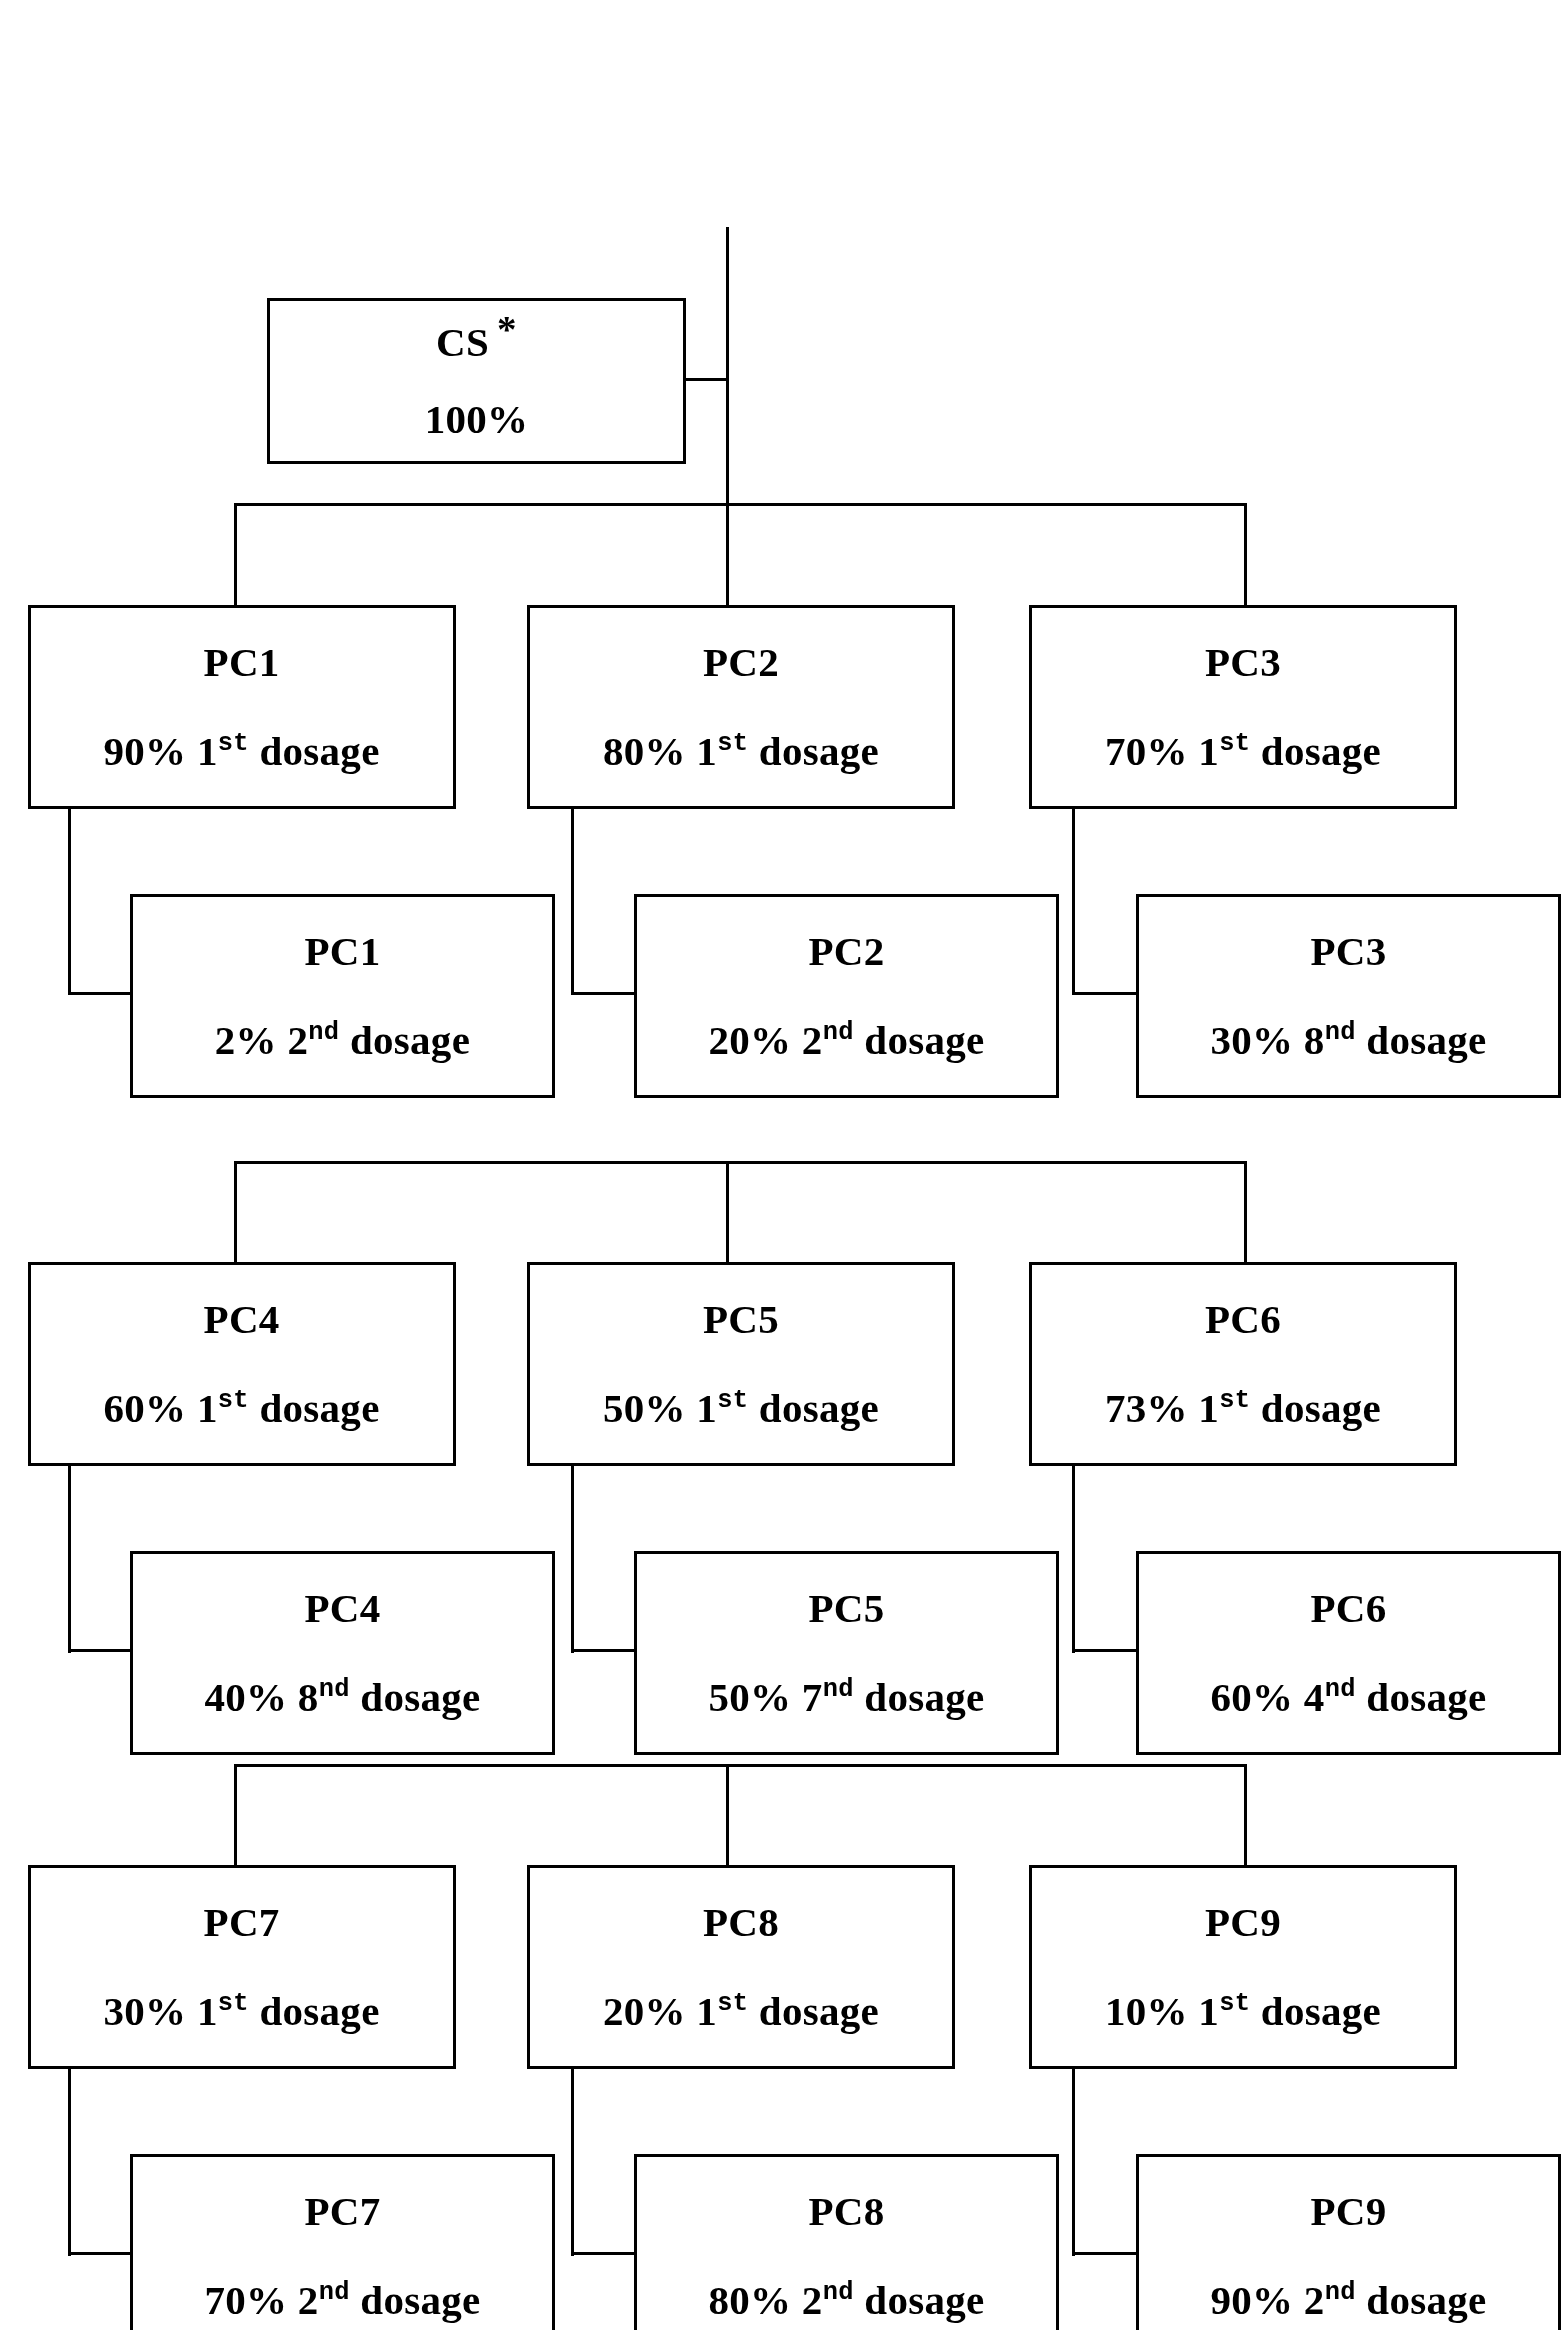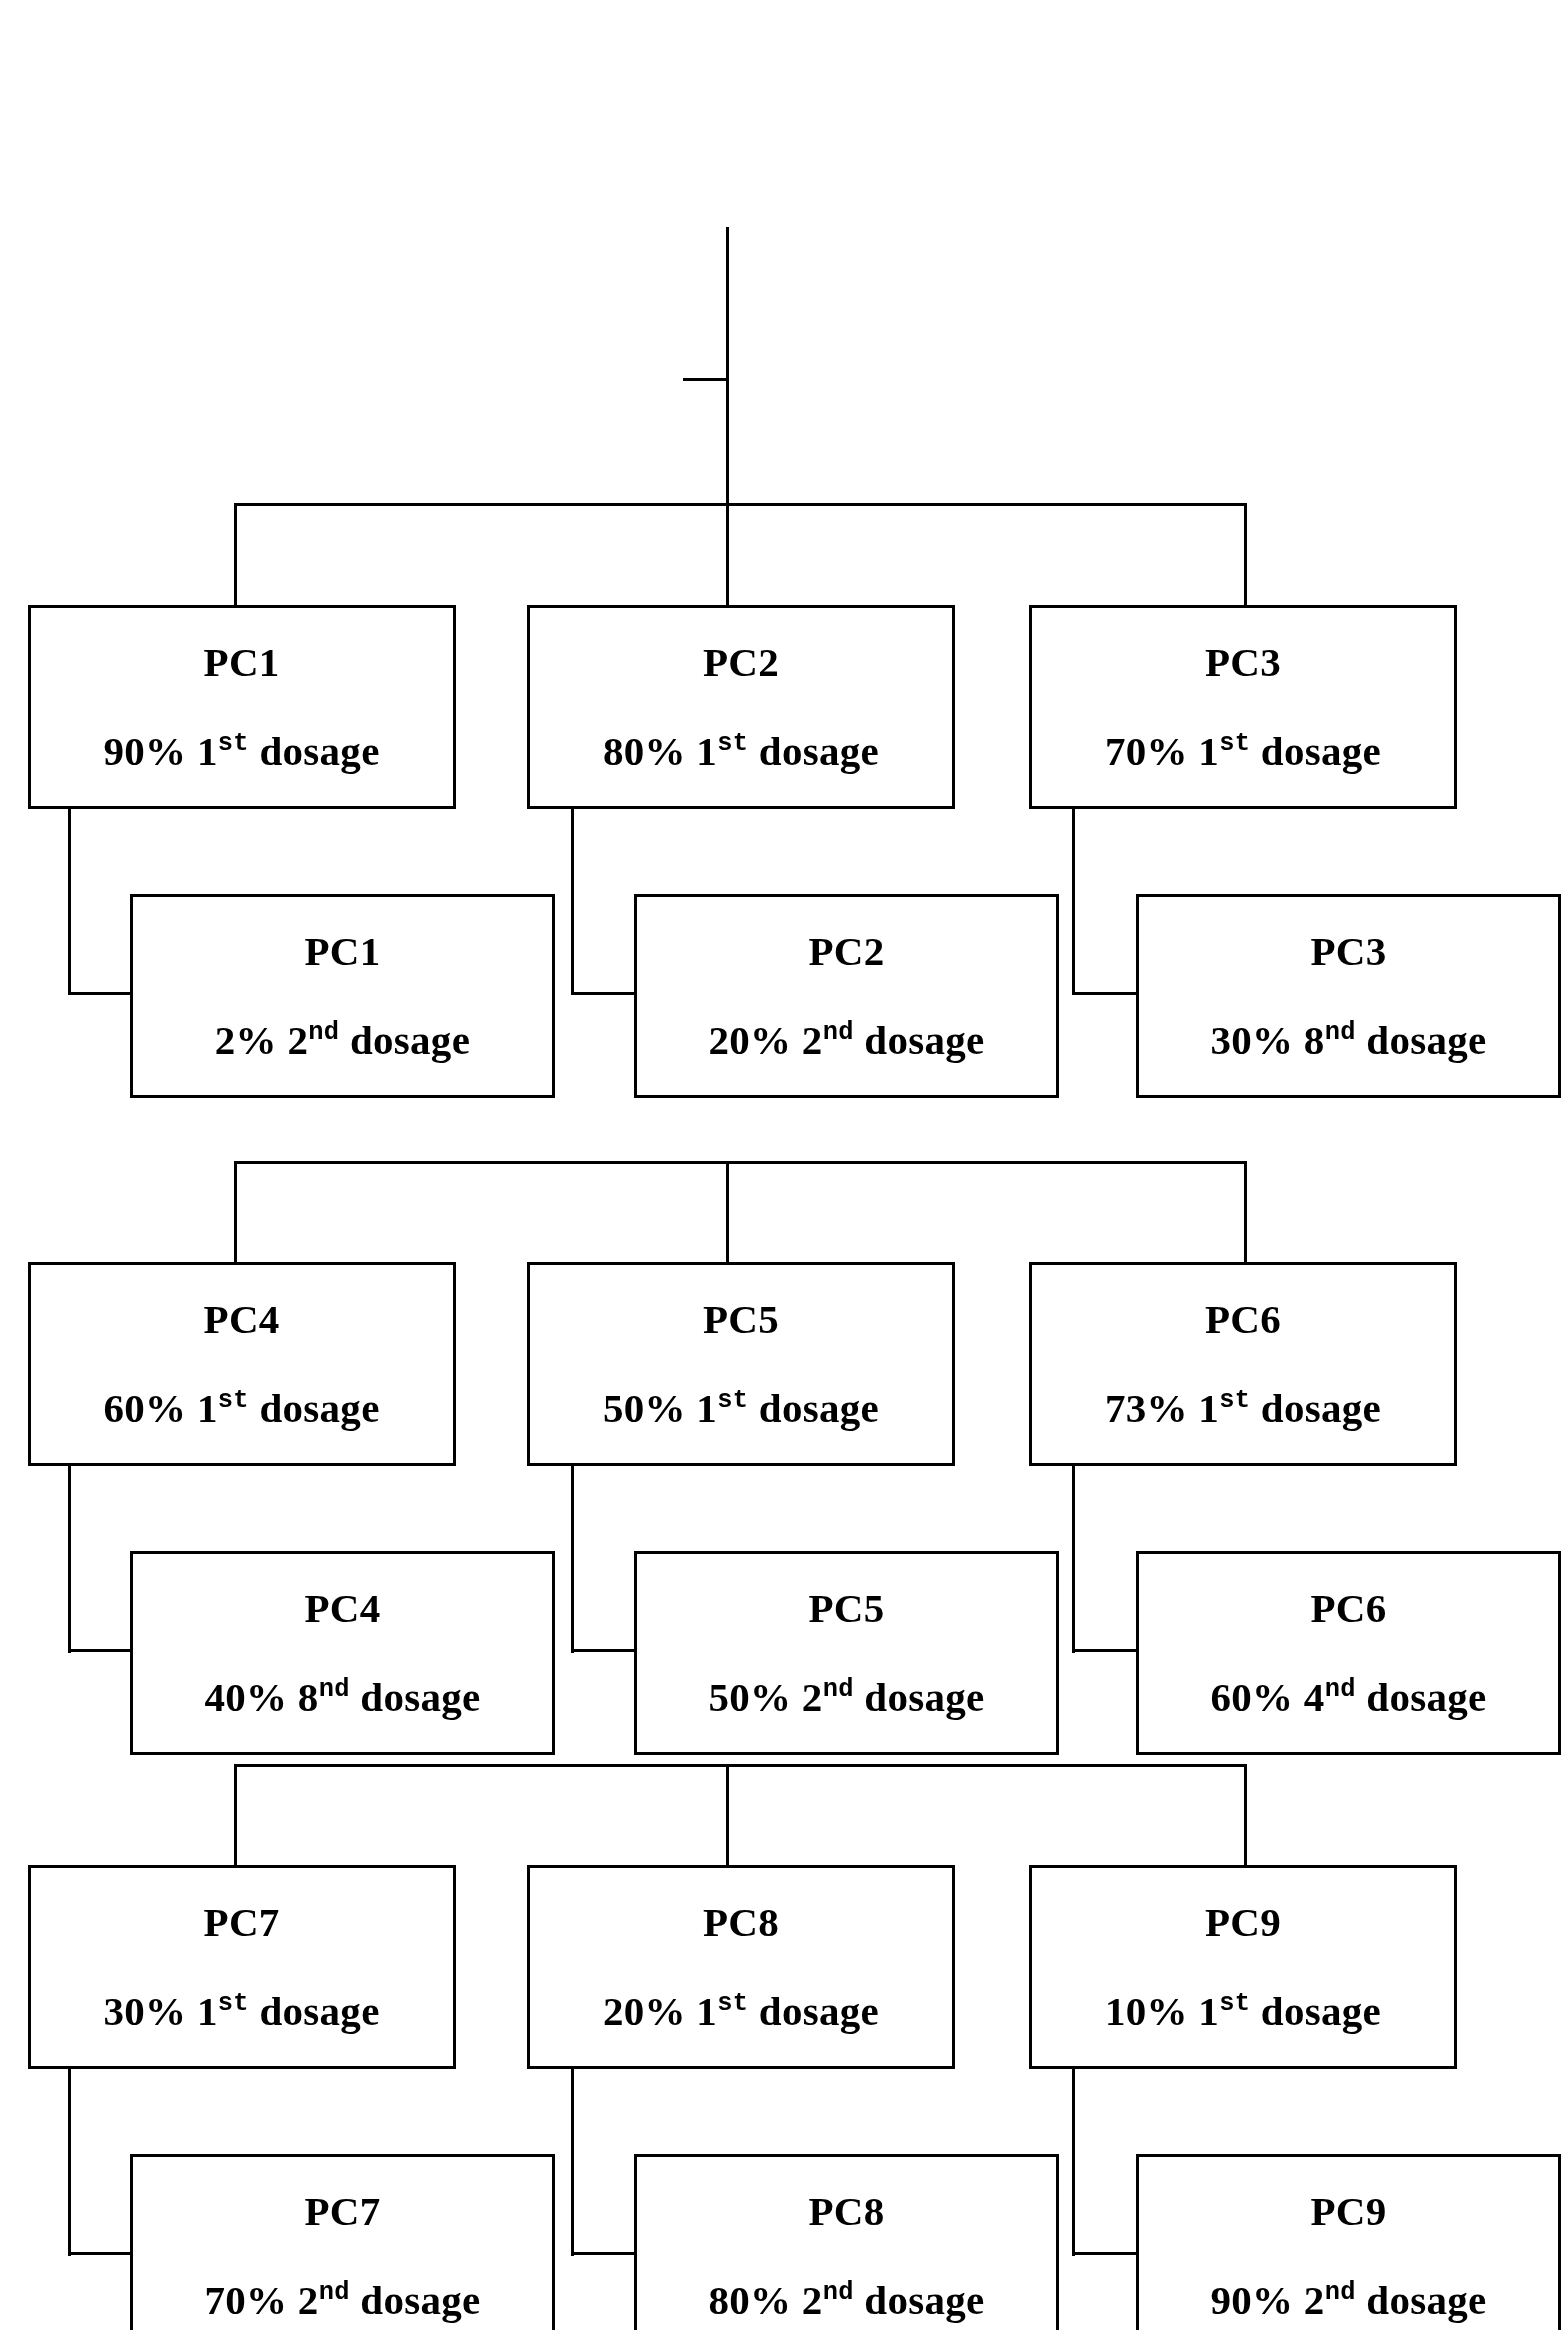--- a/index.html
+++ b/index.html
@@ -67,20 +67,26 @@
   .vline { width: 3.4px; }
 </style>
 </head>
 <body>
 
 <div id="canvas">
 
 
   <div class="vline" style="left:726px; top:227px; height:280px;"></div>
 
+  <div class="node cs two-line" style="left:267px; top:298px; width:419px; height:166px;">
+    <div class="line1">
+      <span>CS</span><span class="star">*</span>
+    </div>
+    <div class="line2">100%</div>
+  </div>
 
   <div class="hline" style="left:683px; top:378px; width:45px;"></div>
 
   <div class="hline" style="left:234px; top:503px; width:1013px;"></div>
   <div class="vline" style="left:234px; top:503px; height:103px;"></div>
   <div class="vline" style="left:726px; top:503px; height:103px;"></div>
   <div class="vline" style="left:1244px; top:503px; height:103px;"></div>
 
   <div class="node two-line" style="left:27.6px; top:605px; width:428px; height:204px;">
     <div class="line1">PC1</div>
@@ -139,21 +145,21 @@
   <div class="hline" style="left:571px; top:1649px; width:67px;"></div>
   <div class="vline" style="left:1072px; top:1463px; height:190px;"></div>
   <div class="hline" style="left:1072px; top:1649px; width:67px;"></div>
 
   <div class="node two-line" style="left:130px; top:1551px; width:425px; height:204px;">
     <div class="line1">PC4</div>
     <div class="line2"><span>40% 8</span><sup>nd</sup><span> dosage</span></div>
   </div>
   <div class="node two-line" style="left:634px; top:1551px; width:425px; height:204px;">
     <div class="line1">PC5</div>
-    <div class="line2"><span>50% 2</span><sup>nd</sup><span> dosage</span></div>
+    <div class="line2"><span>50% 7</span><sup>nd</sup><span> dosage</span></div>
   </div>
   <div class="node two-line" style="left:1136px; top:1551px; width:425px; height:204px;">
     <div class="line1">PC6</div>
     <div class="line2"><span>60% 4</span><sup>nd</sup><span> dosage</span></div>
   </div>
 
   <div class="hline" style="left:234px; top:1764px; width:1013px;"></div>
   <div class="vline" style="left:234px; top:1764px; height:103px;"></div>
   <div class="vline" style="left:726px; top:1764px; height:103px;"></div>
   <div class="vline" style="left:1244px; top:1764px; height:103px;"></div>

